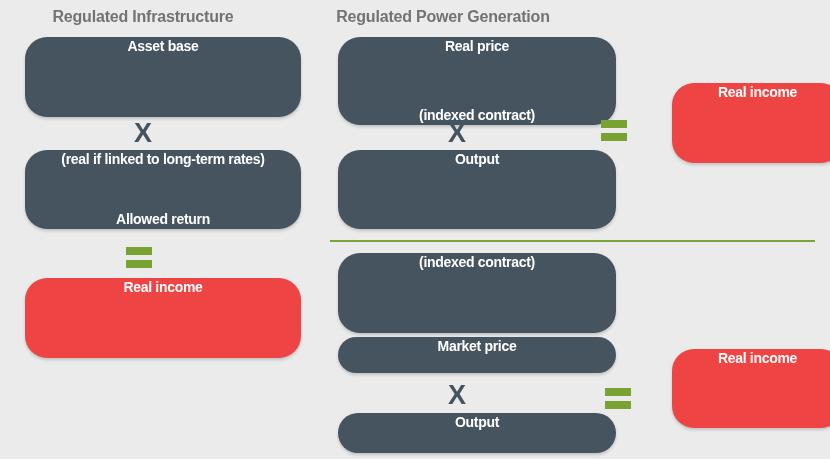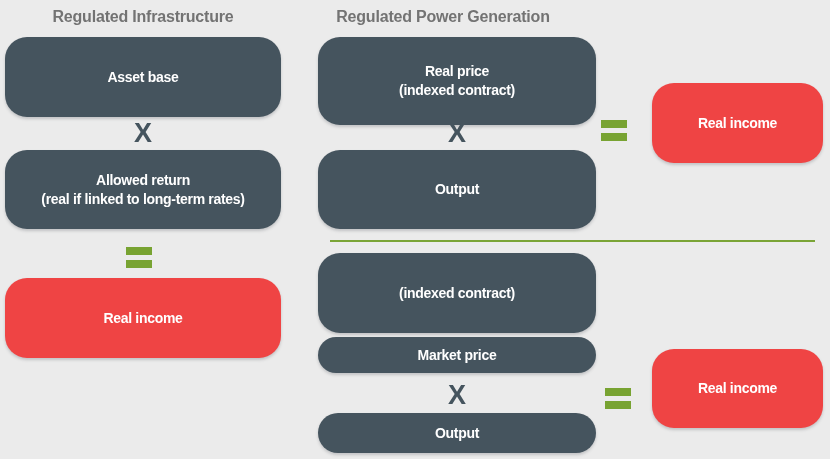--- a/index.html
+++ b/index.html
@@ -21,29 +21,30 @@
     color:#737373;
     text-align:center;
     letter-spacing:-0.2px;
     white-space:nowrap;
   }
   .box{
     position:absolute;
     display:flex;
     flex-direction:column;
     align-items:center;
-    justify-content:center;
+    justify-content:space-between;
     text-align:center;
     color:#ffffff;
     font-weight:bold;
     font-size:14px;
     line-height:19px;
     letter-spacing:-0.3px;
     border-radius:22px;
     box-shadow:0 2px 3px rgba(90,95,100,0.28);
+    margin-left:20px;
   }
   .box span{white-space:nowrap;}
   .dark{background:#45545e;}
   .green{background:#ef4444;}
   .pill{border-radius:20px;}
   .op-x{
     position:absolute;
     text-align:center;
     color:#45545e;
     font-size:27px;
@@ -70,22 +71,22 @@
 
   <div class="col-title" style="left:5px;top:8px;width:276px;">Regulated Infrastructure</div>
 
   <div class="box dark" style="left:5px;top:37px;width:276px;height:80px;">
     <span>Asset base</span>
   </div>
 
   <div class="op-x" style="left:5px;top:117px;width:276px;">X</div>
 
   <div class="box dark" style="left:5px;top:150px;width:276px;height:79px;">
+    <span>(real if linked to long-term rates)</span>
     <span>Allowed return</span>
-    <span>(real if linked to long-term rates)</span>
   </div>
 
   <div class="op-eq" style="left:126px;top:247px;">
     <i class="bar"></i>
     <i class="bar"></i>
   </div>
 
   <div class="box green" style="left:5px;top:278px;width:276px;height:80px;">
     <span>Real income</span>
   </div>

